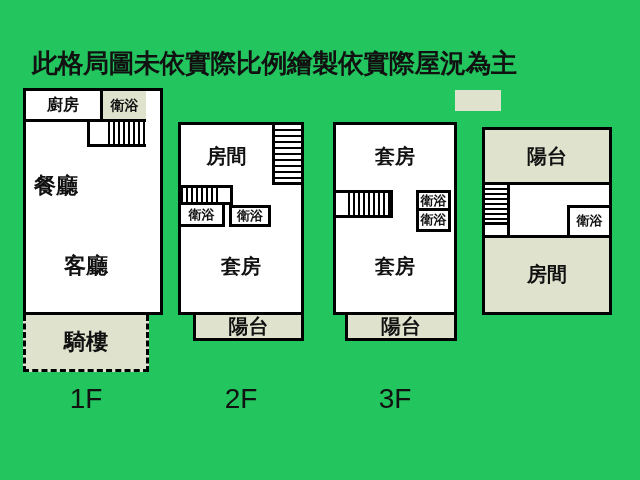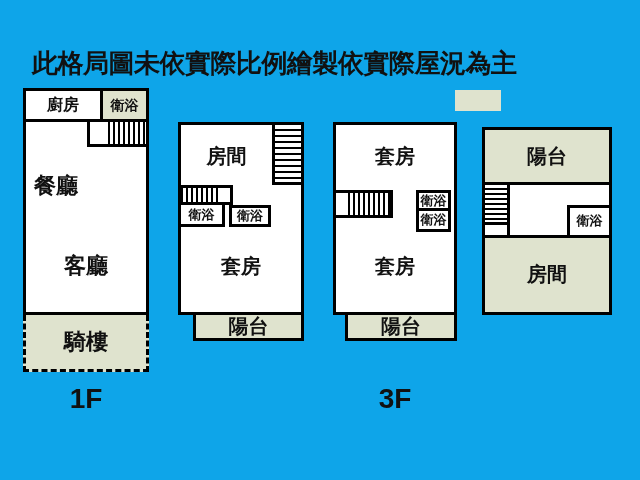--- a/index.html
+++ b/index.html
@@ -1,18 +1,18 @@
 <!DOCTYPE html>
 <html style="--green: #dfe3ce; --line: #000000;"><head>
 <meta charset="utf-8">
 <style>
   :root { --green:#dfe3ce; --line:#000; --ink:#111; }
   * { margin:0; padding:0; box-sizing:border-box; }
   body { background:#fff; font-family:"Liberation Sans", sans-serif; }
-  #canvas { position:relative; width:640px; height:480px; background:#0ea5e9; overflow:hidden; color:var(--ink); }
+  #canvas { position:relative; width:640px; height:480px; background:#22c55e; overflow:hidden; color:var(--ink); }
 
   .title { position:absolute; left:32px; top:46px; font-size:26px; font-weight:bold; letter-spacing:-0.5px; white-space:nowrap; }
 
   .legend-swatch { position:absolute; left:455px; top:90px; width:46px; height:21px; background:var(--green); }
   .legend-label { position:absolute; left:507px; top:86px; font-size:21px; font-weight:bold; white-space:nowrap; }
 
   .rect { position:absolute; border:3px solid var(--line); background:#fff; }
   .green { background:var(--green); }
 
   .cell { position:absolute; }
@@ -20,32 +20,32 @@
   .lbl-lg { font-size:22px; }
   .lbl-md { font-size:20px; }
   .lbl-sm { font-size:13px; }
   .center { text-align:center; }
 
   
   .treads-v { background:repeating-linear-gradient(90deg, var(--line) 0 2px, transparent 2px 5px); }
   .treads-h { background:repeating-linear-gradient(180deg, transparent 0 4px, var(--line) 4px 6px); }
   .treads-h-tight { background:repeating-linear-gradient(180deg, transparent 0 3px, var(--line) 3px 5px); }
 
-  .floor-label { position:absolute; top:383px; font-size:28px; font-weight:bold; text-align:center; }
+  .floor-label { position:absolute; top:383px; font-size:28px; font-weight:normal; text-align:center; }
 </style>
 </head>
 <body>
 
 <div id="canvas">
 
   <div class="title">此格局圖未依實際比例繪製依實際屋況為主</div>
 
   <div class="legend-swatch green"></div>
 
-  <div class="rect" style="left:23px; top:88px; width:126px; height:227px;">
+  <div class="rect" style="left:23px; top:88px; width:140px; height:227px;">
     <div class="cell" style="left:0; top:0; width:77px; height:31px; border-right:3px solid var(--line); border-bottom:3px solid var(--line);">
       <div class="lbl center" style="font-size:16px; line-height:28px;">廚房</div>
     </div>
     <div class="cell green" style="left:77px; top:0; width:43px; height:31px; border-bottom:3px solid var(--line);">
       <div class="lbl center" style="font-size:14px; line-height:28px;">衛浴</div>
     </div>
     <div class="cell" style="left:61px; top:31px; width:59px; height:25px; border-left:3px solid var(--line); border-bottom:3px solid var(--line);">
       <div class="cell treads-v" style="left:18px; top:0; right:0; bottom:0;"></div>
     </div>
     <div class="cell lbl lbl-lg center" style="left:0; width:120px; top:160px;">客廳</div>
@@ -102,15 +102,16 @@
     <div class="cell" style="left:22px; top:95px; width:3px; height:10px; background:var(--line);"></div>
     <div class="cell" style="left:82px; top:75px; width:42px; height:30px; border-left:3px solid var(--line); border-top:3px solid var(--line);">
       <div class="lbl lbl-sm center" style="line-height:26px;">衛浴</div>
     </div>
     <div class="cell green" style="left:0; top:105px; width:124px; height:77px; border-top:3px solid var(--line);">
       <div class="lbl lbl-md center" style="line-height:72px;">房間</div>
     </div>
   </div>
 
   <div class="floor-label" style="left:23px; width:126px;">1F</div>
+  <div class="floor-label" style="left:178px; width:126px;">2F</div>
   <div class="floor-label" style="left:333px; width:124px;">3F</div>
 
 </div>
 
 </body></html>

